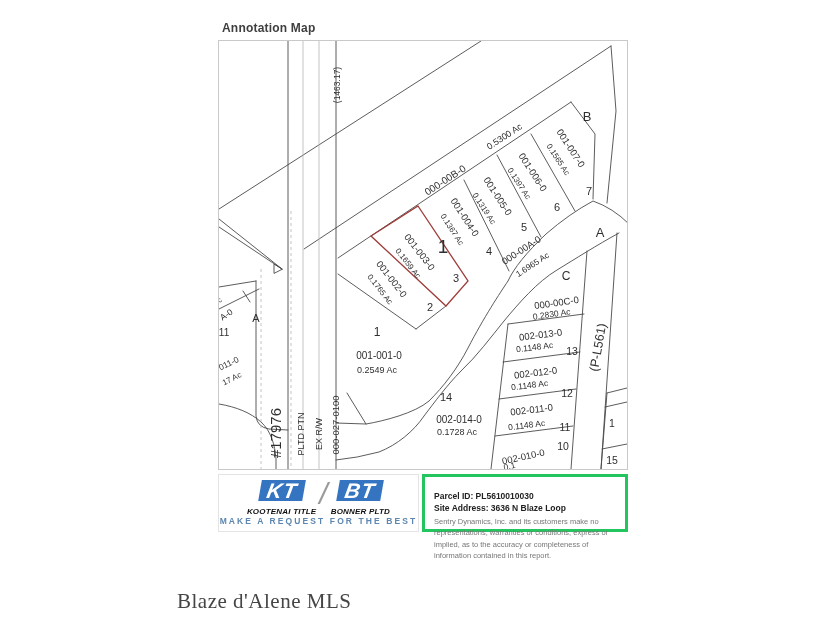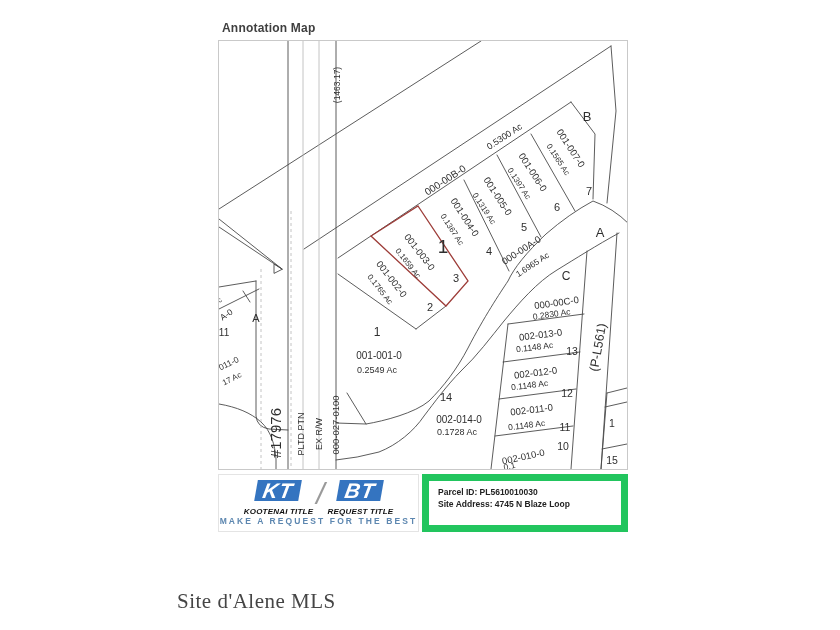--- a/index.html
+++ b/index.html
@@ -39,22 +39,22 @@
   }
   .logo-slash{
     font-size:30px;color:#9a9a9a;font-weight:200;font-style:italic;
     line-height:.95;margin:0 3px;
   }
   .tagline{
     font-size:8.5px;font-weight:700;letter-spacing:2.1px;margin-top:0;
     color:var(--tagline-blue,#5d87b0);white-space:nowrap;
   }
   .info-block{
-    flex:1;border:7px solid #22c55e;box-sizing:border-box;background:#fff;
-    padding:4px 9px;
+    flex:1;border:3px solid #22c55e;box-sizing:border-box;background:#fff;
+    padding:12px 9px;
   }
   .info-line{font-size:8.5px;font-weight:bold;color:#222;margin:2px 0;}
   .disclaimer{font-size:7.5px;color:#777;line-height:1.5;margin:3px 0 0;}
   .watermark{
     position:absolute;left:177px;top:589px;
     font-family:"Liberation Serif",serif;font-size:21px;color:#454545;
     letter-spacing:.5px;
   }
 </style>
 </head>
@@ -178,24 +178,25 @@
 <div class="footer">
   <div class="logo-block">
     <div class="logo-row">
       <div class="logo-col">
         <span class="logo-badge">KT</span>
         <span class="logo-name">KOOTENAI TITLE</span>
       </div>
       <span class="logo-slash">/</span>
       <div class="logo-col">
         <span class="logo-badge">BT</span>
-        <span class="logo-name">REQUEST TITLE</span>
+        <span class="logo-name">BONNER PLTD</span>
       </div>
     </div>
     <div class="tagline">MAKE A REQUEST FOR THE BEST</div>
   </div>
   <div class="info-block">
     <p class="info-line">Parcel ID: PL5610010030</p>
-    <p class="info-line">Site Address: 4745 N Blaze Loop</p>
+    <p class="info-line">Site Address: 3636 N Blaze Loop</p>
+    <p class="disclaimer">Sentry Dynamics, Inc. and its customers make no representations, warranties or conditions, express or implied, as to the accuracy or completeness of information contained in this report.</p>
   </div>
 </div>
 
-<div class="watermark">Site d'Alene MLS</div>
+<div class="watermark">Blaze d'Alene MLS</div>
 
 </body></html>

